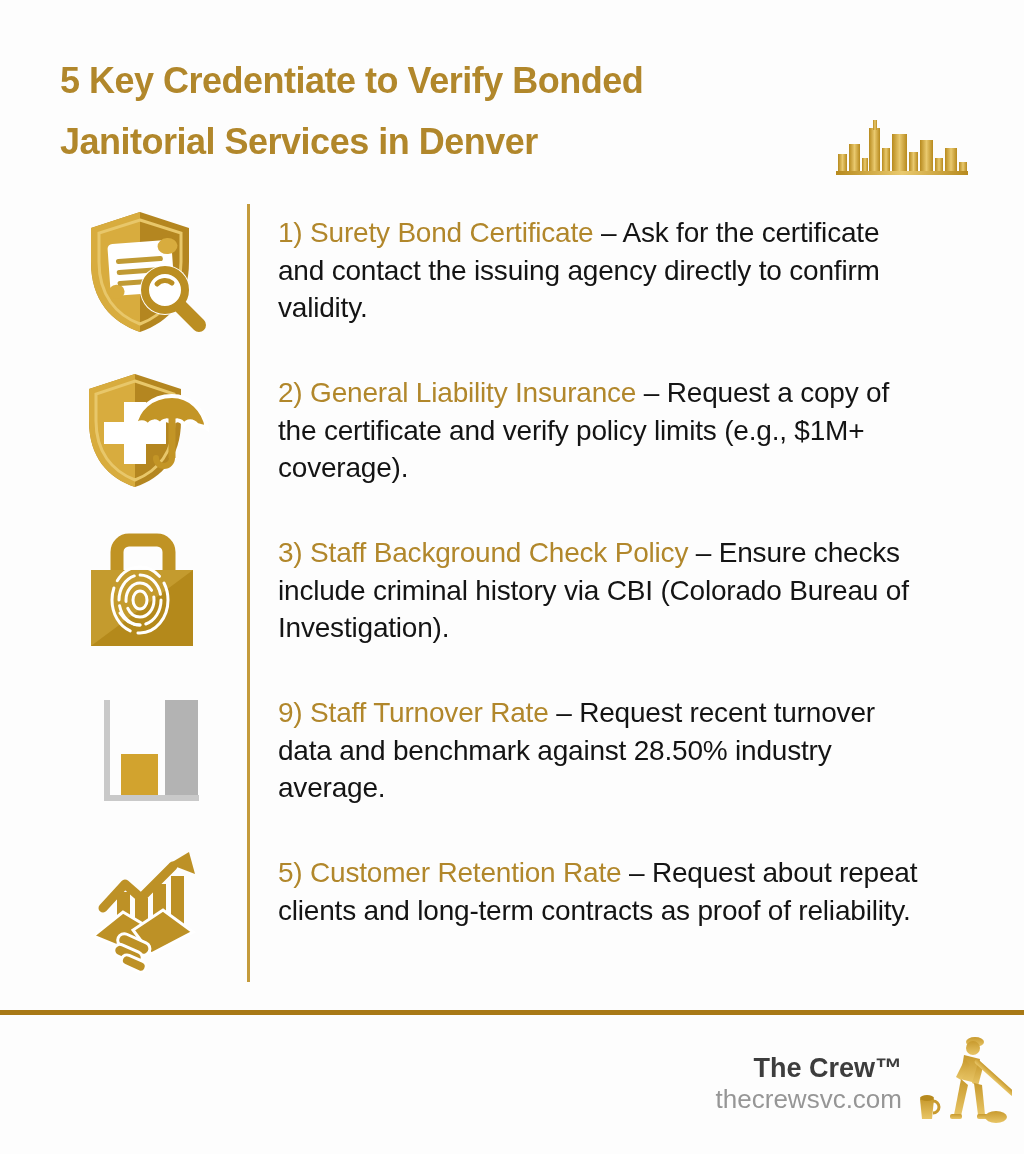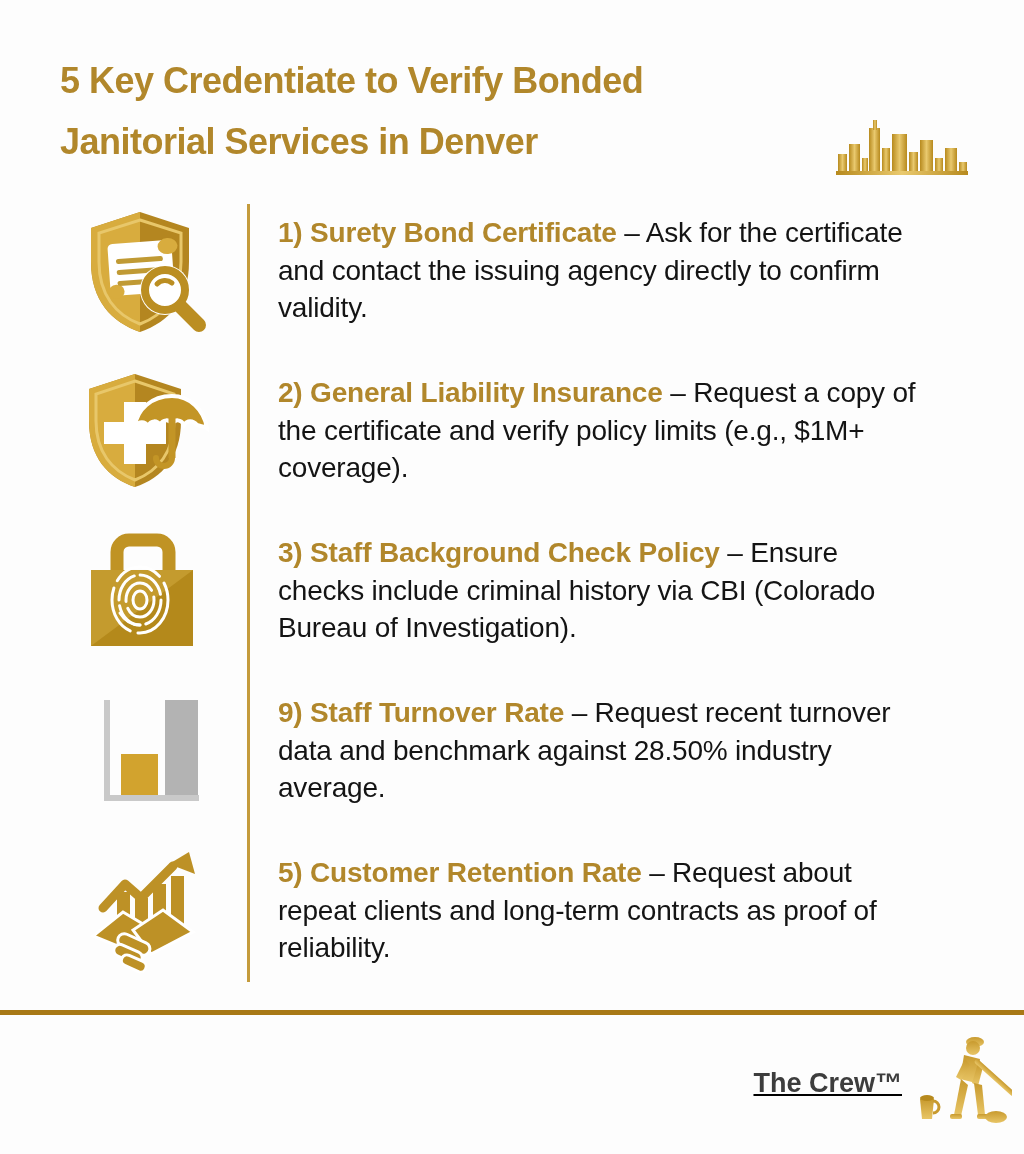--- a/index.html
+++ b/index.html
@@ -21,24 +21,24 @@
   }
   .title span{display:block;}
   .skyline{position:absolute;right:56px;top:116px;}
   .content{position:relative;margin-top:34px;}
   .vline{position:absolute;left:247px;top:-2px;height:778px;width:3px;
     background:var(--gold-divider);}
   .row{display:flex;height:160px;align-items:flex-start;}
   .icon-cell{width:250px;display:flex;justify-content:center;padding-left:35px;flex-shrink:0;}
   .text-cell{max-width:672px;padding-left:28px;margin-top:8px;
     font-size:28px;line-height:37.5px;color:var(--body-text);letter-spacing:-0.2px;}
-  .heading{font-weight:bold;color:var(--gold-text);}
+  .heading{font-weight:normal;color:var(--gold-text);}
   .dash{color:var(--body-text);}
   .rule{margin-top:4px;width:100%;height:5px;background:var(--gold-rule);}
-  .footer{display:flex;justify-content:flex-end;align-items:center;gap:10px;margin:18px 12px 0 0;text-decoration:underline;}
+  .footer{display:flex;justify-content:flex-end;align-items:center;gap:10px;margin:18px 12px 0 0;}
   .footer-text{text-align:right;}
   .brand{font-size:27px;font-weight:bold;color:var(--brand-text);line-height:32px;}
   .website{font-size:26px;color:var(--website-text);line-height:30px;}
 </style>
 </head>
 <body>
 
 <svg width="0" height="0" style="position:absolute">
   <defs>
     <linearGradient id="goldGrad" x1="0" y1="0" x2="1" y2="1">
@@ -200,20 +200,21 @@
       <span class="body-text">Request about repeat clients and long-term contracts as proof of reliability.</span>
     </div>
   </div>
 </div>
 
 <div class="rule"></div>
 
 <div class="footer">
   <div class="footer-text">
     <div class="brand">The Crew™</div>
+    <div class="website">thecrewsvc.com</div>
   </div>
   <div>
     <svg width="100" height="96" viewBox="0 0 100 96">
       <g fill="url(#goldGradV)">
         <ellipse cx="63" cy="9" rx="9" ry="5"></ellipse>
         <circle cx="61" cy="15" r="7"></circle>
         <path d="M52 22 L68 26 L64 50 L48 46 Z"></path>
         <path d="M53 26 L44 44 L49 47 L58 32 Z"></path>
         <path d="M66 30 L60 50 L66 53 L71 34 Z"></path>
         <path d="M49 46 L42 82 L49 83 L56 52 Z"></path>

